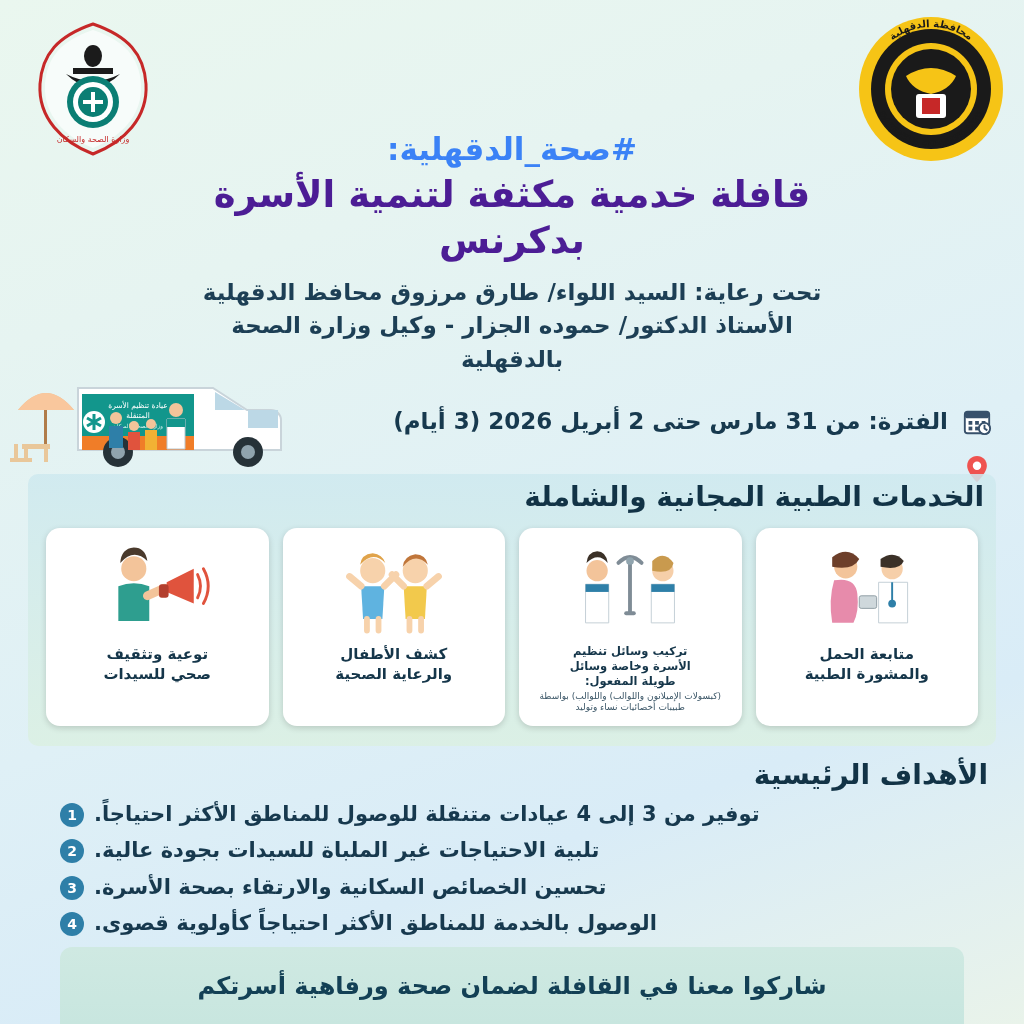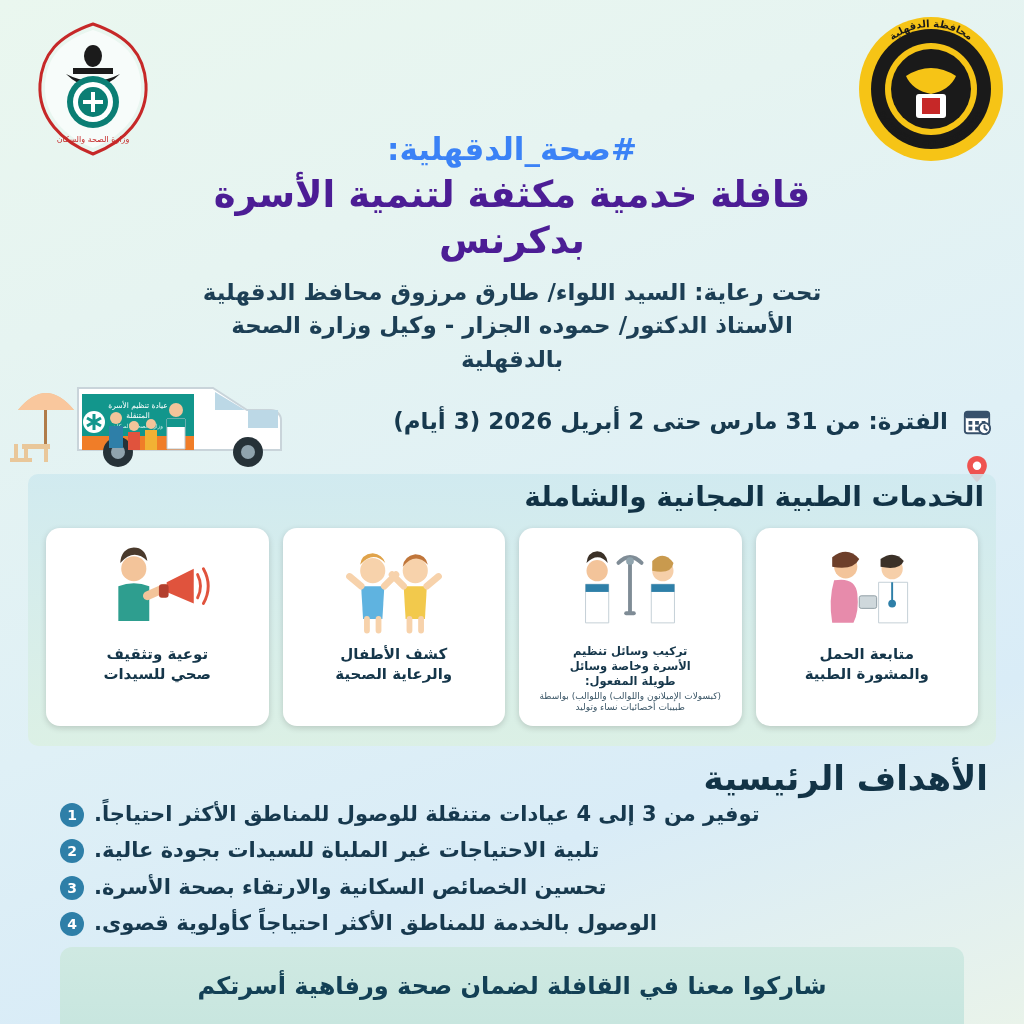--- a/index.html
+++ b/index.html
@@ -39,21 +39,21 @@
      font-size:28px;font-weight:bold;color:#123346;}
   .cards{position:absolute;top:528px;left:46px;right:46px;display:flex;gap:14px;direction:rtl;}
   .card{flex:1;background:#fff;border-radius:14px;box-shadow:0 2px 6px rgba(0,0,0,.16);
      height:198px;padding:8px 6px 6px;box-sizing:border-box;display:flex;flex-direction:column;align-items:center;}
   .card .art{height:108px;width:100%;display:flex;align-items:center;justify-content:center;}
   .card .label{font-size:15px;font-weight:bold;color:#15364a;text-align:center;line-height:1.35;padding:0 4px;}
   .card .label.small{font-size:11.5px;line-height:1.3;}
   .card .sub{font-size:9px;color:#3a5566;text-align:center;line-height:1.25;padding:0 3px;margin-top:2px;}
 
   
-  .goals-title{position:absolute;top:758px;right:36px;font-size:34px;font-weight:bold;color:#123346;}
+  .goals-title{position:absolute;top:758px;right:36px;font-size:28px;font-weight:bold;color:#123346;}
   .goals{position:absolute;top:800px;right:36px;left:60px;}
   .goal{display:flex;align-items:flex-start;justify-content:flex-end;gap:10px;margin-bottom:8px;}
   .goal .g-txt{font-size:21px;font-weight:bold;color:#17394e;line-height:1.35;}
   .bullet{width:24px;height:24px;border-radius:50%;background:#2e7fa8;color:#fff;
      font-size:14px;font-weight:bold;display:flex;align-items:center;justify-content:center;flex:0 0 24px;margin-top:3px;}
 
   
   .footer{position:absolute;left:60px;right:60px;bottom:0;height:77px;
      background:linear-gradient(180deg,#cfe9e2 0%,#c8e6df 100%);
      border-radius:12px 12px 0 0;display:flex;align-items:center;justify-content:center;}

